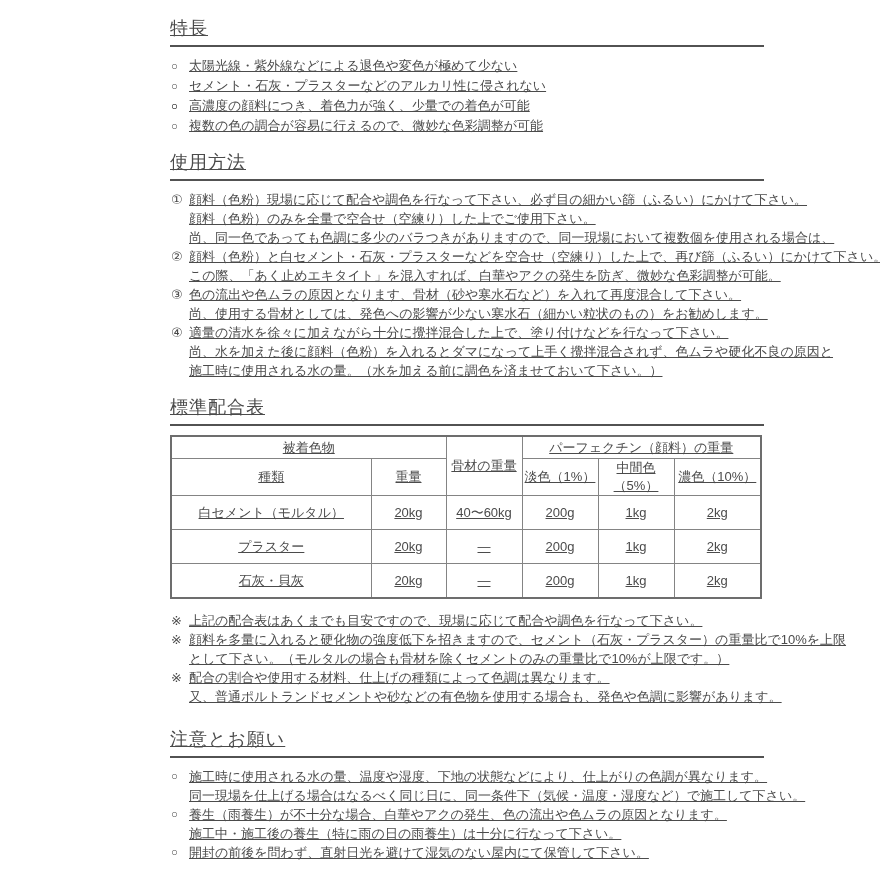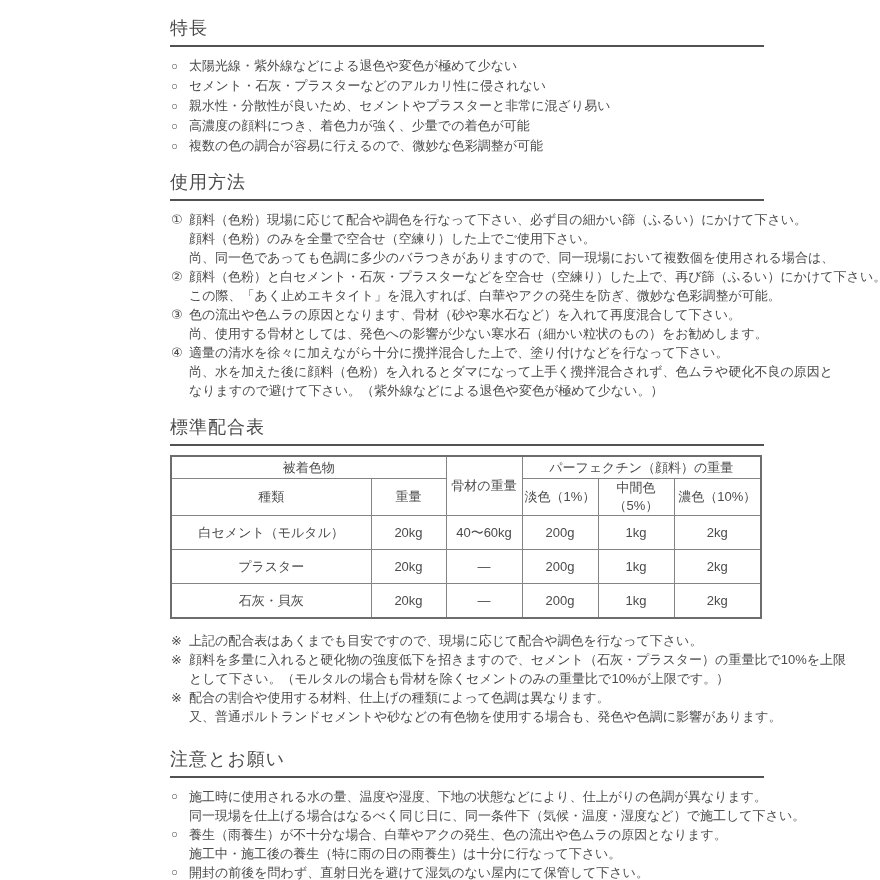--- a/index.html
+++ b/index.html
@@ -3,21 +3,21 @@
 <meta charset="utf-8">
 <style>
   html,body{margin:0;padding:0;background:#ffffff;}
   body{
     width:880px;height:880px;overflow:hidden;
     font-family:"Liberation Sans","DejaVu Sans",sans-serif;
     color:#4b4b4b;
     -webkit-font-smoothing:antialiased;
   }
   .page{position:relative;width:594px;margin-left:170px;padding-top:18px;}
-  section{display:block;}
+  section{display:block;text-decoration:underline;}
   .sec-title{
     font-size:18px;font-weight:400;margin:0;color:#4b4b4b;
     padding-bottom:7px;border-bottom:2px solid #525252;
     letter-spacing:1px;line-height:20px;
   }
   .sec-features{margin-top:0;}
   .sec-usage{margin-top:16px;}
   .sec-table{margin-top:17px;}
   .sec-cautions{margin-top:23px;}
 
@@ -58,21 +58,20 @@
       <div class="li">
         <span class="mk mk-circle">○</span>
         <span class="ln">太陽光線・紫外線などによる退色や変色が極めて少ない</span>
       </div>
       <div class="li">
         <span class="mk mk-circle">○</span>
         <span class="ln">セメント・石灰・プラスターなどのアルカリ性に侵されない</span>
       </div>
       <div class="li">
         <span class="mk mk-circle">○</span>
-        <span class="ln">親水性・分散性が良いため、セメントやプラスターと非常に混ざり易い</span>
       </div>
       <div class="li">
         <span class="mk mk-circle">○</span>
         <span class="ln">高濃度の顔料につき、着色力が強く、少量での着色が可能</span>
       </div>
       <div class="li">
         <span class="mk mk-circle">○</span>
         <span class="ln">複数の色の調合が容易に行えるので、微妙な色彩調整が可能</span>
       </div>
     </div>
@@ -94,21 +93,21 @@
       </div>
       <div class="li">
         <span class="mk mk-num">③</span>
         <div class="ln">色の流出や色ムラの原因となります、骨材（砂や寒水石など）を入れて再度混合して下さい。</div>
         <div class="ln">尚、使用する骨材としては、発色への影響が少ない寒水石（細かい粒状のもの）をお勧めします。</div>
       </div>
       <div class="li">
         <span class="mk mk-num">④</span>
         <div class="ln">適量の清水を徐々に加えながら十分に攪拌混合した上で、塗り付けなどを行なって下さい。</div>
         <div class="ln">尚、水を加えた後に顔料（色粉）を入れるとダマになって上手く攪拌混合されず、色ムラや硬化不良の原因と</div>
-        <div class="ln">なりますので避けて下さい。（紫外線などによる退色や変色が極めて少ない。）</div>
+        <div class="ln">施工時に使用される水の量。（水を加える前に調色を済ませておいて下さい。）</div>
       </div>
     </div>
   </section>
 
   <section class="sec-table">
     <h2 class="sec-title">標準配合表</h2>
     <table class="mix">
       <colgroup>
         <col style="width:200px">
           <col style="width:75px">

